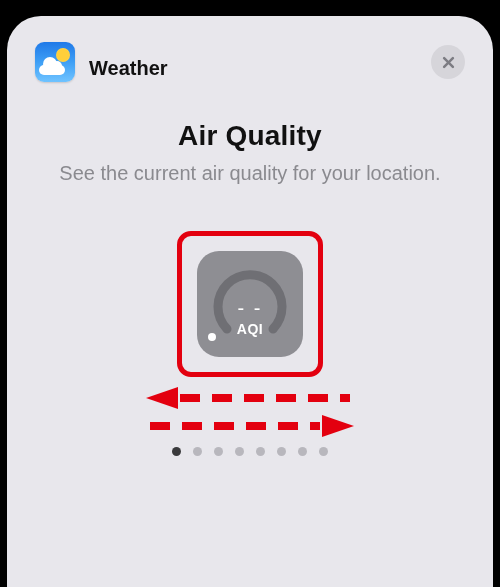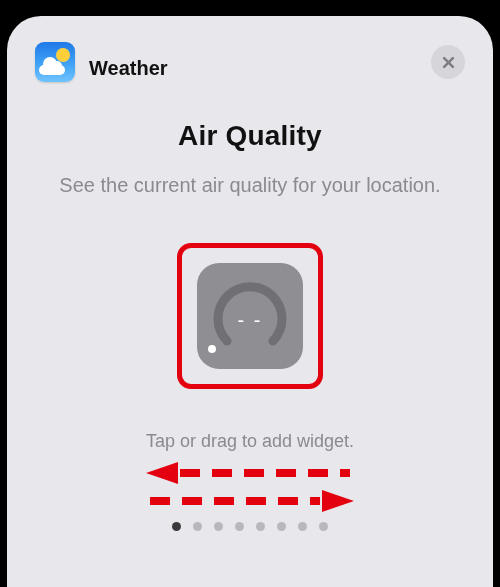--- a/index.html
+++ b/index.html
@@ -44,21 +44,21 @@
 
     .close-btn {
       width:34px; height:34px; border-radius:50%;
       background:#d6d5da; display:flex; align-items:center; justify-content:center;
       position:relative;
     }
     .close-btn svg { width:15px; height:15px; display:block; }
 
     .content { text-align:center; padding-top: 38px; }
     .title { font-size:28px; font-weight:800; color:#111; letter-spacing:0.2px; }
-    .subtitle { font-size:20px; color:#8a8a8f; line-height:1.35; margin-top:20px; padding:0 18px; font-weight:400;}
+    .subtitle { font-size:20px; color:#8a8a8f; line-height:1.35; margin-top:8px; padding:0 18px; font-weight:400;}
 
     .widget-area { margin-top: 44px; display:flex; justify-content:center; }
     .highlight-frame {
       width:146px; height:146px; border:5px solid #e3000f; border-radius:14px;
       display:flex; align-items:center; justify-content:center;
     }
     .widget {
       width:106px; height:106px; background:#8e8e93; border-radius:22px;
       position:relative;
     }
@@ -117,25 +117,25 @@
     <div class="subtitle">See the current air quality for your location.</div>
 
     <div class="widget-area">
       <div class="highlight-frame">
         <div class="widget">
           <svg class="gauge" viewBox="0 0 78 78">
             <path d="M 16 62 A 32 32 0 1 1 62 62" fill="none" stroke="#6f6f74" stroke-width="9" stroke-linecap="round"></path>
           </svg>
           <div class="gauge-dot"></div>
           <div class="widget-value">- -</div>
+          <div class="widget-label">AQI</div>
         </div>
       </div>
     </div>
 
-    <div class="hint">Tap or drag to add widget.</div>
 
     <div class="swipe-arrows">
       <svg width="220" height="22" viewBox="0 0 220 22">
         <defs></defs>
         <line x1="40" y1="11" x2="210" y2="11" stroke="#e3000f" stroke-width="8" stroke-dasharray="20 12" stroke-linecap="butt"></line>
         <polygon points="6,11 38,0 38,22" fill="#e3000f"></polygon>
       </svg>
       <svg width="220" height="22" viewBox="0 0 220 22">
         <line x1="10" y1="11" x2="180" y2="11" stroke="#e3000f" stroke-width="8" stroke-dasharray="20 12" stroke-linecap="butt"></line>
         <polygon points="214,11 182,0 182,22" fill="#e3000f"></polygon>

